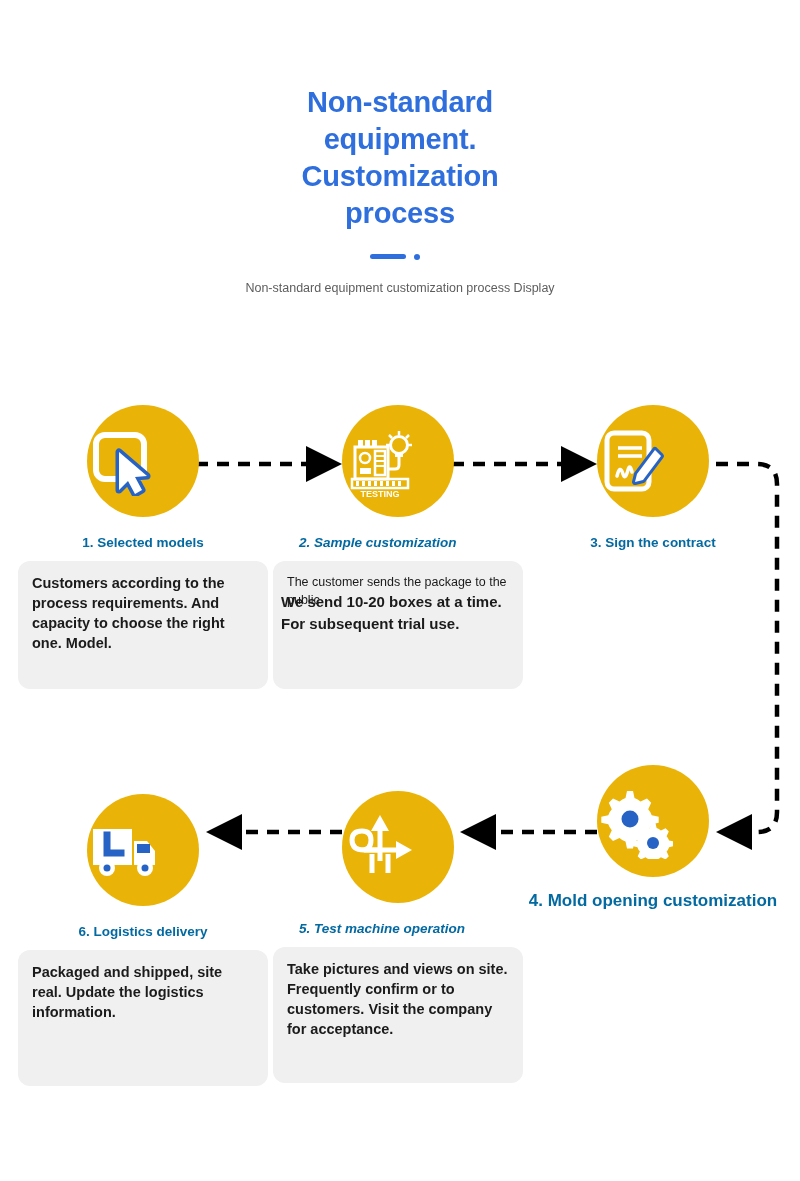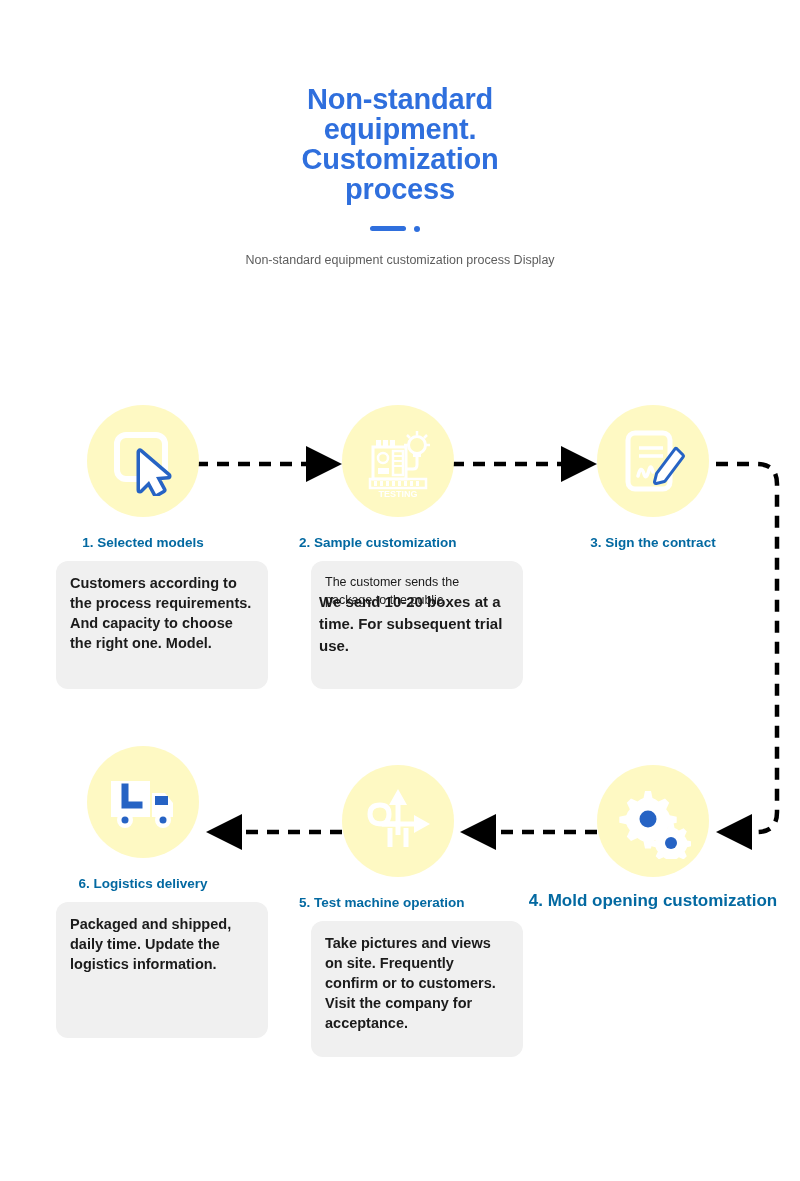--- a/index.html
+++ b/index.html
@@ -19,21 +19,21 @@
   
   .header {
     position: absolute;
     top: 0; left: 0;
     width: 800px;
     padding-top: 84px;
     text-align: center;
   }
   .header-title {
     font-size: 29px;
-    line-height: 30px;
+    line-height: 37px;
     font-weight: bold;
     color: #2f6fdd;
     letter-spacing: -0.2px;
     margin: 0 auto;
     width: 300px;
   }
   .header-rule {
     margin: 20px auto 0;
     width: 60px;
     height: 10px;
@@ -75,24 +75,23 @@
   }
 
   .node {
     position: absolute;
     width: 250px;
   }
   .icon-wrap {
     width: 112px; height: 112px;
     margin: 0 auto;
     border-radius: 50%;
-    background: #fef9c3;
+    background: #eab308;
     display: flex;
     align-items: center;
-    justify-content: center;
   }
   .icon-wrap svg { display: block; }
 
   .step-title {
     margin-top: 16px;
     font-size: 13.5px;
     line-height: 19px;
     font-weight: bold;
     color: #0369a1;
     text-align: center;
@@ -101,21 +100,20 @@
     font-size: 17px;
     line-height: 16px;
   }
 
   .card {
     margin-top: 9px;
     background: #f0f0f0;
     border-radius: 12px;
     padding: 12px 14px;
     position: relative;
-    margin-left: 38px;
   }
   .card-text {
     font-size: 14.5px;
     line-height: 20px;
     font-weight: bold;
     color: #1b1b1b;
     white-space: pre-line;
   }
   .card-text.thin {
     font-size: 12.5px;
@@ -130,32 +128,32 @@
     text-align: left;
     font-size: 15px;
     line-height: 22px;
     font-weight: bold;
   }
 
   
   #node-1 { left: 18px;  top: 405px; }
   #node-2 { left: 273px; top: 405px; }
   #node-3 { left: 528px; top: 405px; }
-  #node-6 { left: 18px;  top: 746px; }
-  #node-5 { left: 273px; top: 765px; }
+  #node-6 { left: 18px;  top: 794px; }
+  #node-5 { left: 273px; top: 791px; }
   #node-4 { left: 528px; top: 765px; }
 
   #node-1 .card { height: 104px; }
   #node-2 .card { height: 104px; }
   #node-3 .card { height: 104px; }
   #node-6 .card { height: 112px; }
   #node-5 .card { height: 112px; }
   #node-4 .card { height: 112px; }
 
-  #node-2 .step-title, #node-5 .step-title { text-align: left; padding-left: 26px; }
+  #node-2 .step-title, #node-5 .step-title { text-align: left; padding-left: 26px; font-style: italic; }
 </style>
 </head>
 <body>
 
 <div class="header">
   <div class="header-title">Non-standard equipment. Customization process</div>
   <div class="header-rule">
     <div class="bar"></div>
     <div class="dot"></div>
   </div>
@@ -273,21 +271,21 @@
           <circle cx="20" cy="53" r="8" fill="#fff"></circle>
           <circle cx="58" cy="53" r="8" fill="#fff"></circle>
           <circle cx="20" cy="53" r="3.5" fill="#2663c4"></circle>
           <circle cx="58" cy="53" r="3.5" fill="#2663c4"></circle>
           <path d="M20 20 L20 38 L34 38" fill="none" stroke="#2663c4" stroke-width="7" stroke-linecap="square"></path>
         </svg>
       </span>
     </div>
     <div class="step-title">6. Logistics delivery</div>
     <div class="card">
-      <div class="card-text">Packaged and shipped, daily time. Update the logistics information.</div>
+      <div class="card-text">Packaged and shipped, site real. Update the logistics information.</div>
     </div>
   </div>
 
   <div class="node" id="node-5">
     <div class="icon-wrap">
       <span>
         <svg width="76" height="76" viewBox="0 0 76 76">
 
           <line x1="38" y1="52" x2="38" y2="18" stroke="#fff" stroke-width="5"></line>
           <polygon points="38,6 47,22 29,22" fill="#fff"></polygon>

